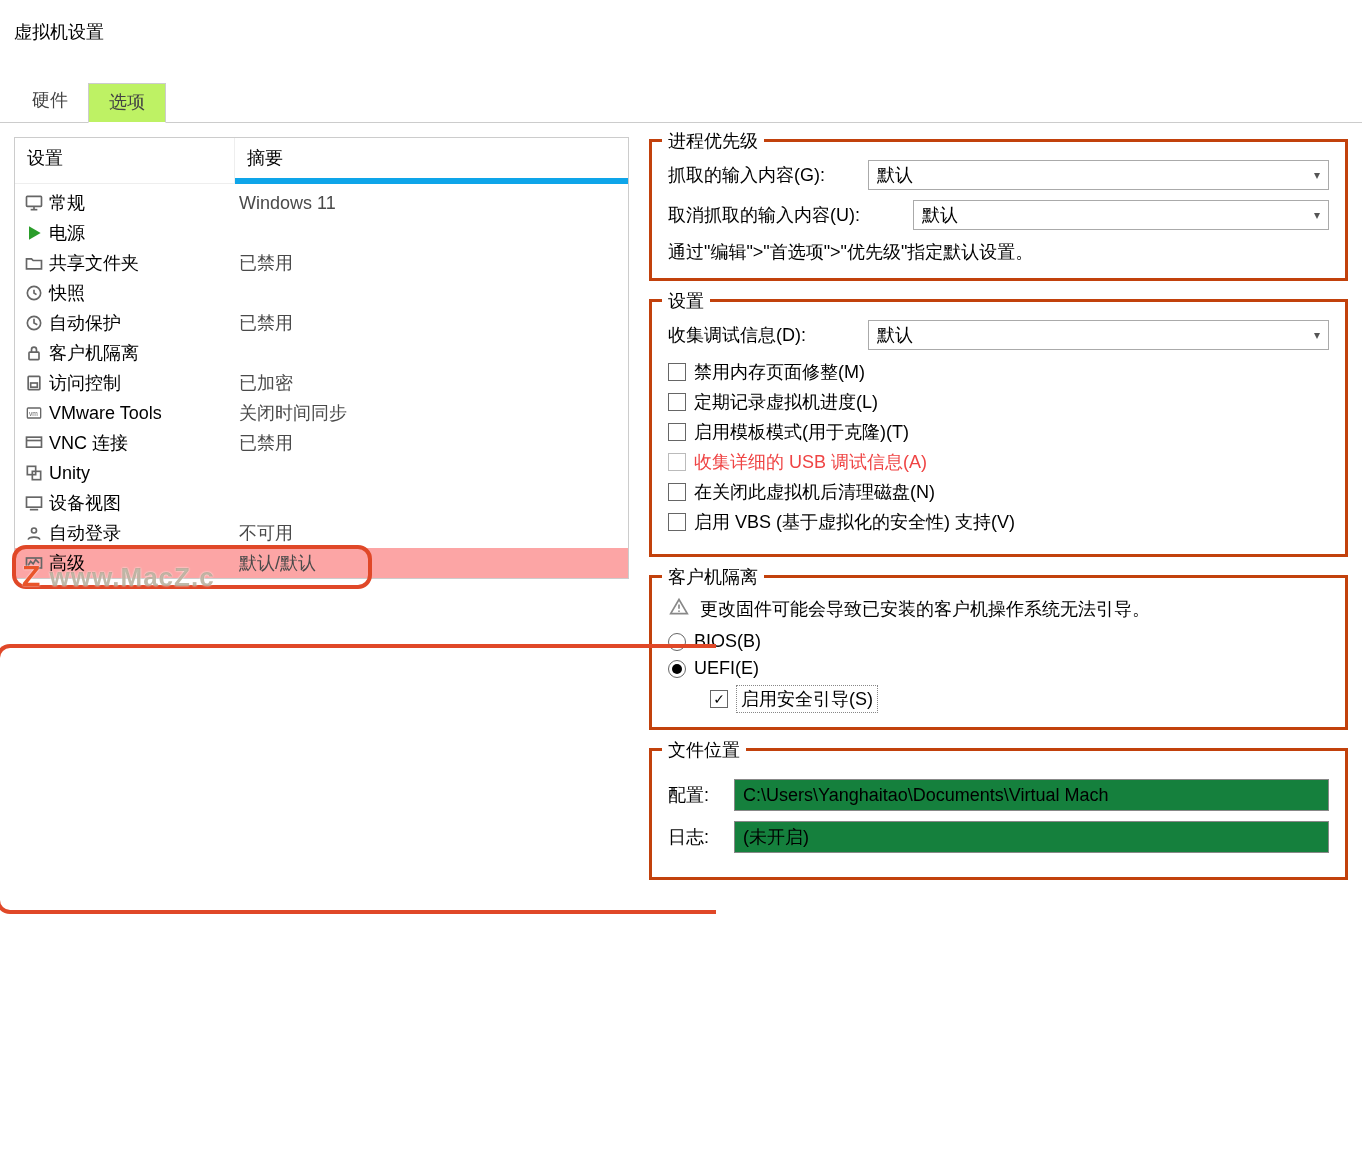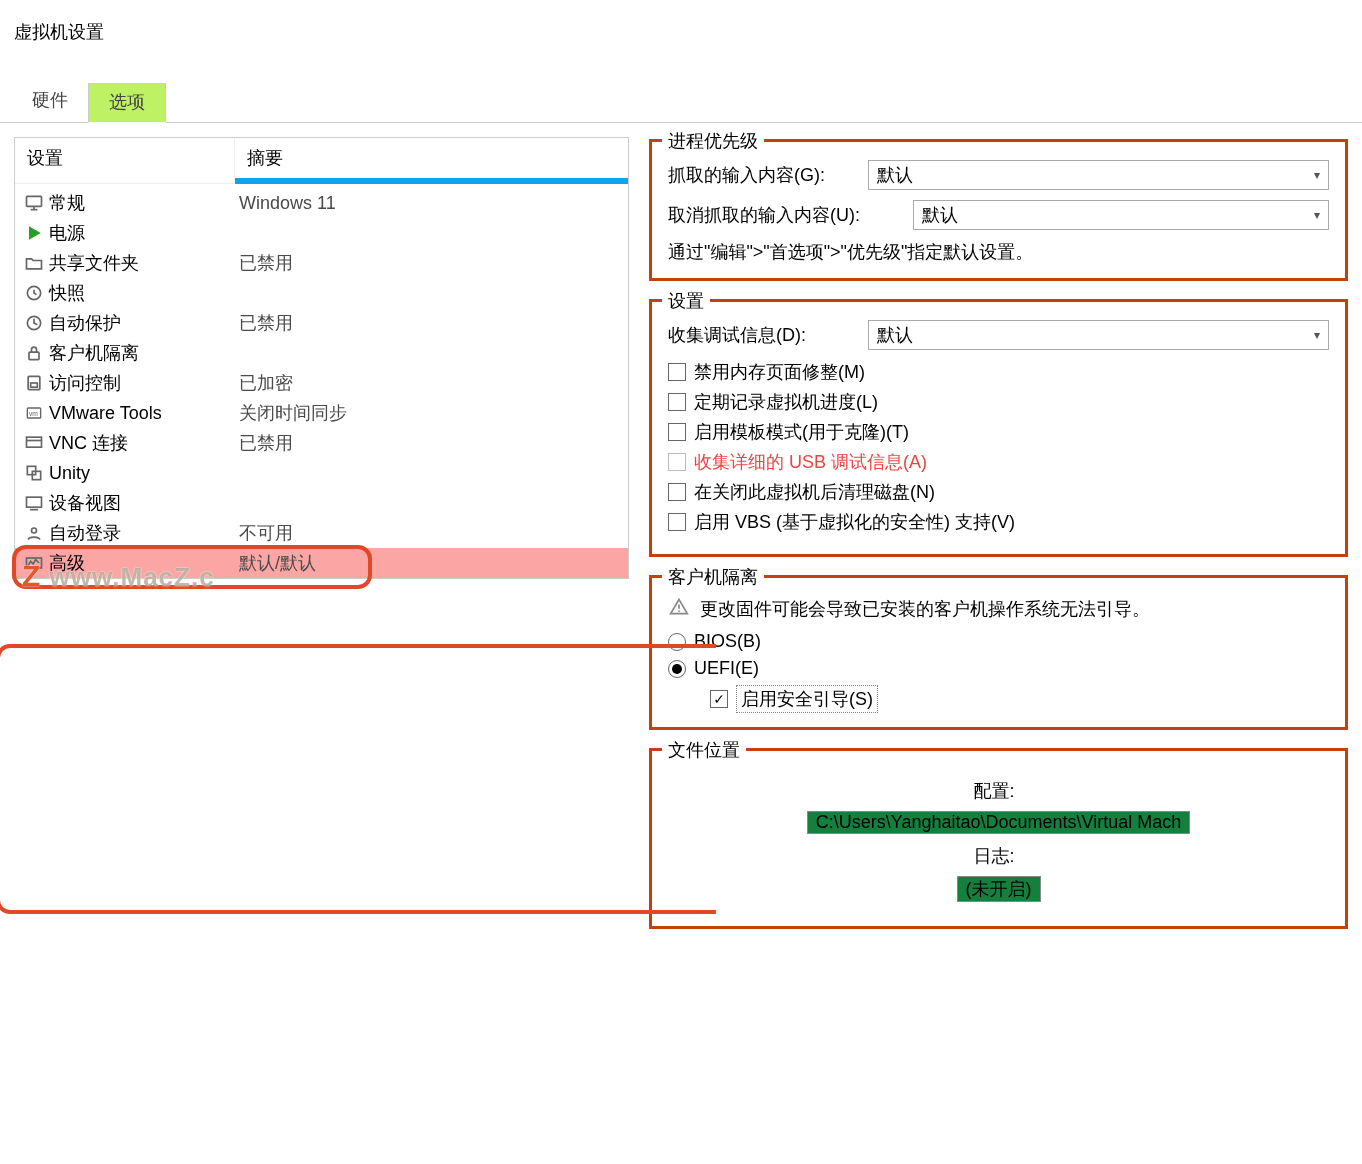--- a/index.html
+++ b/index.html
@@ -259,23 +259,22 @@
   gap: 4px;
   margin-bottom: 8px;
 }
 .firm-warn-text { line-height: 1.5; }
 .file-loc-group {
   position: relative;
 }
 .file-row {
   display: flex;
   align-items: center;
-  gap: 8px;
+  gap: 16px;
   margin: 10px 0;
-  flex-direction: column;
 }
 .file-row .flabel { min-width: 50px; }
 
 
 .icon-wrap svg { width: 20px; height: 20px; }
 </style>
 </head>
 <body>
 
 <div class="window-title">虚拟机设置</div>

